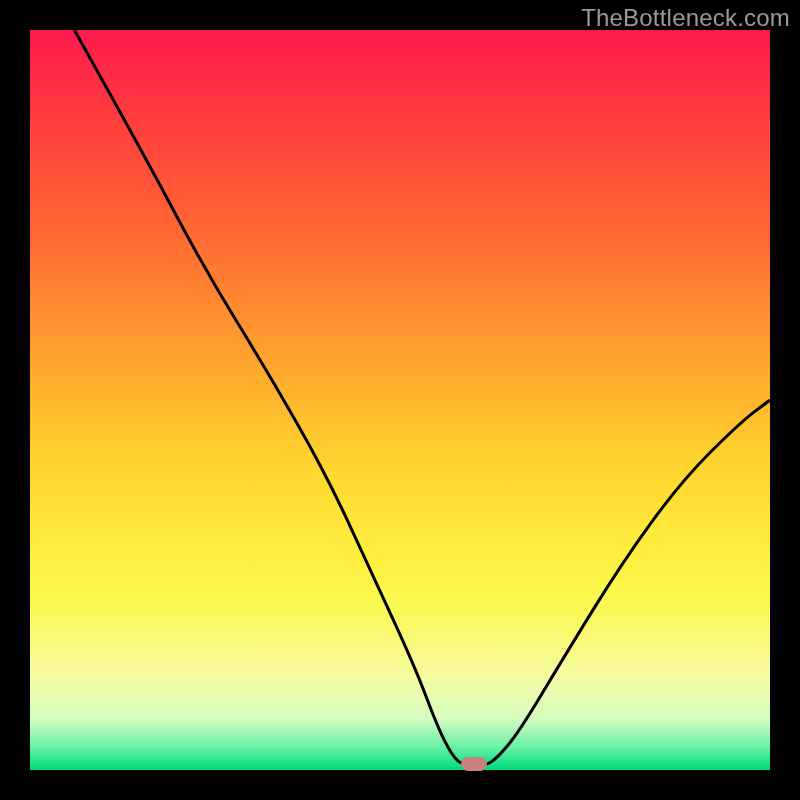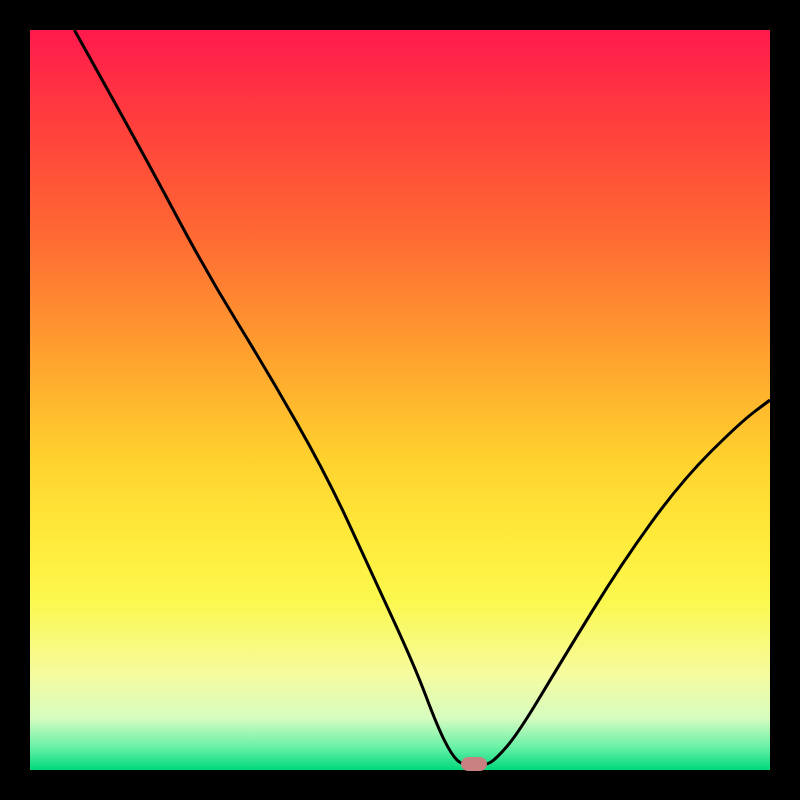--- a/index.html
+++ b/index.html
@@ -68,13 +68,14 @@
 </head>
 <body>
 
 <div class="frame">
   <div class="plot-area">
     <svg class="curve-svg" viewBox="0 0 740 740" preserveAspectRatio="none">
       <path id="curve-path" fill="none" stroke="#000000" stroke-width="3" d="M 44.4 0 Q 44.4 0 81.4 66.60000000000002 Q 118.4 133.20000000000005 148 188.70000000000002 Q 177.6 244.2 207.2 292.29999999999995 Q 236.8 340.4 266.4 392.2 Q 296 444 318.20000000000005 492.1 Q 340.40000000000003 540.2 362.6 588.3 Q 384.8 636.4 395.90000000000003 666 Q 407.00000000000006 695.6 414.4 710.4000000000001 Q 421.79999999999995 725.2 427.34999999999997 730.38 Q 432.9 735.56 444 735.56 Q 455.09999999999997 735.56 460.65 732.23 Q 466.2 728.9 477.3 715.95 Q 488.40000000000003 703 510.6 666 Q 532.8 629 562.4 580.9 Q 592 532.8 621.6 492.09999999999997 Q 651.2 451.4 680.8 421.8 Q 710.4 392.20000000000005 725.2 381.1 T 740 370"></path>
     </svg>
     <div id="marker" class="marker" style="left: 444px; top: 734.08px; background: rgb(201, 128, 128);"></div>
   </div>
+  <div class="watermark">TheBottleneck.com</div>
 </div>
 
 </body></html>

